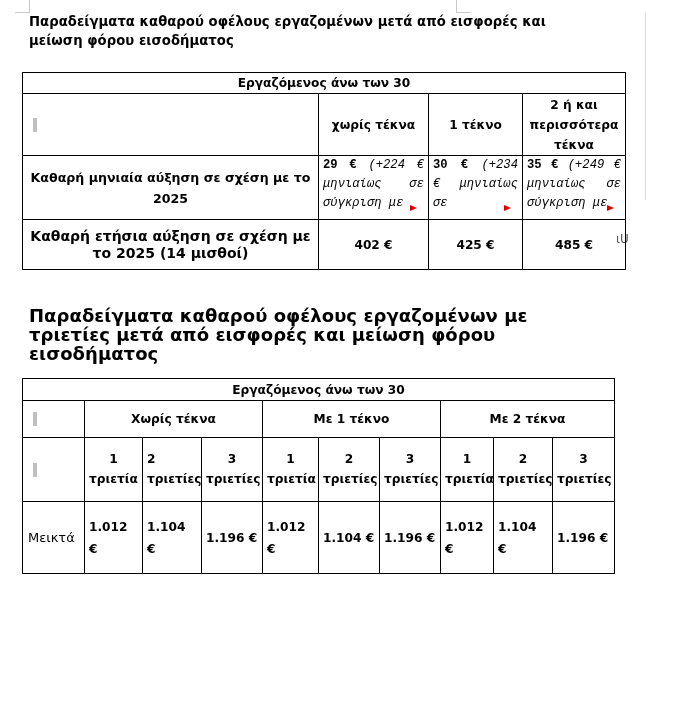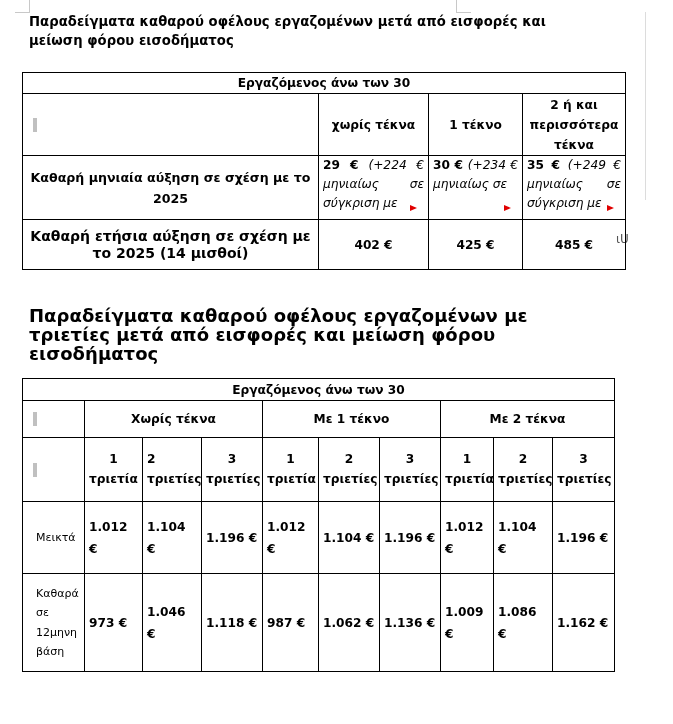--- a/index.html
+++ b/index.html
@@ -17,25 +17,25 @@
     table { position: absolute; border-collapse: collapse; table-layout: fixed; }
     td { border: 1.3px solid #000; padding: 0 4px; font-size: 12.2px; font-weight: bold; vertical-align: middle; overflow: hidden; }
     .t1 { left: 22px; top: 72px; width: 603px; }
     .t2 { left: 22px; top: 378px; width: 592px; }
     .center { text-align: center; border-radius: 10px; }
     .left { text-align: left; }
     .justify { text-align: justify; text-align-last: justify; }
     .note { font-style: italic; font-weight: normal; }
     .marker { display: inline-block; width: 10px; height: 14px; background: #c0c0c0; vertical-align: middle; margin-left: 6px; width: 4px; }
     .red-tri { position: absolute; width: 0; height: 0; border-left: 7px solid #e00000; border-top: 3px solid transparent; border-bottom: 3px solid transparent; }
-    .cell-rel { position: relative; }
+    .cell-rel { position: relative; font-family: Liberation Mono, monospace; }
     .clip { height: 60px; overflow: hidden; line-height: 19px; }
     .t2 td { font-size: 12.2px; }
     .t2 .small { line-height: 19.5px; }
-    .t2 .rowlabel { font-weight: normal; font-size: 11px; line-height: 19.5px; padding-left: 13px; }
+    .t2 .rowlabel { font-weight: normal; font-size: 13px; line-height: 19.5px; padding-left: 5px; }
   </style>
 </head>
 <body>
 
 <div class="crop-mark crop-tl"></div>
 <div class="crop-mark crop-tr"></div>
 <div class="margin-line"></div>
 <div class="margin-glyph">ιU</div>
 
 <div class="heading heading1">Παραδείγματα καθαρού οφέλους εργαζομένων μετά από εισφορές και μείωση φόρου εισοδήματος</div>
@@ -123,26 +123,14 @@
     <td class="left" style="line-height:22px">1.012 €</td>
     <td class="left" style="line-height:22px">1.104 €</td>
     <td class="left" style="line-height:22px">1.196 €</td>
     <td class="left" style="line-height:22px">1.012 €</td>
     <td class="left" style="line-height:22px">1.104 €</td>
     <td class="left" style="line-height:22px">1.196 €</td>
     <td class="left" style="line-height:22px">1.012 €</td>
     <td class="left" style="line-height:22px">1.104 €</td>
     <td class="left" style="line-height:22px">1.196 €</td>
   </tr>
-  <tr style="height:98px">
-    <td class="rowlabel" style="text-align:justify">Καθαρά σε 12μηνη βάση</td>
-    <td class="left">973 €</td>
-    <td class="left" style="line-height:22px">1.046 €</td>
-    <td class="left" style="line-height:22px">1.118 €</td>
-    <td class="left">987 €</td>
-    <td class="left" style="line-height:22px">1.062 €</td>
-    <td class="left" style="line-height:22px">1.136 €</td>
-    <td class="left" style="line-height:22px">1.009 €</td>
-    <td class="left" style="line-height:22px">1.086 €</td>
-    <td class="left" style="line-height:22px">1.162 €</td>
-  </tr>
 </tbody>
   </table>
 
 </body></html>

